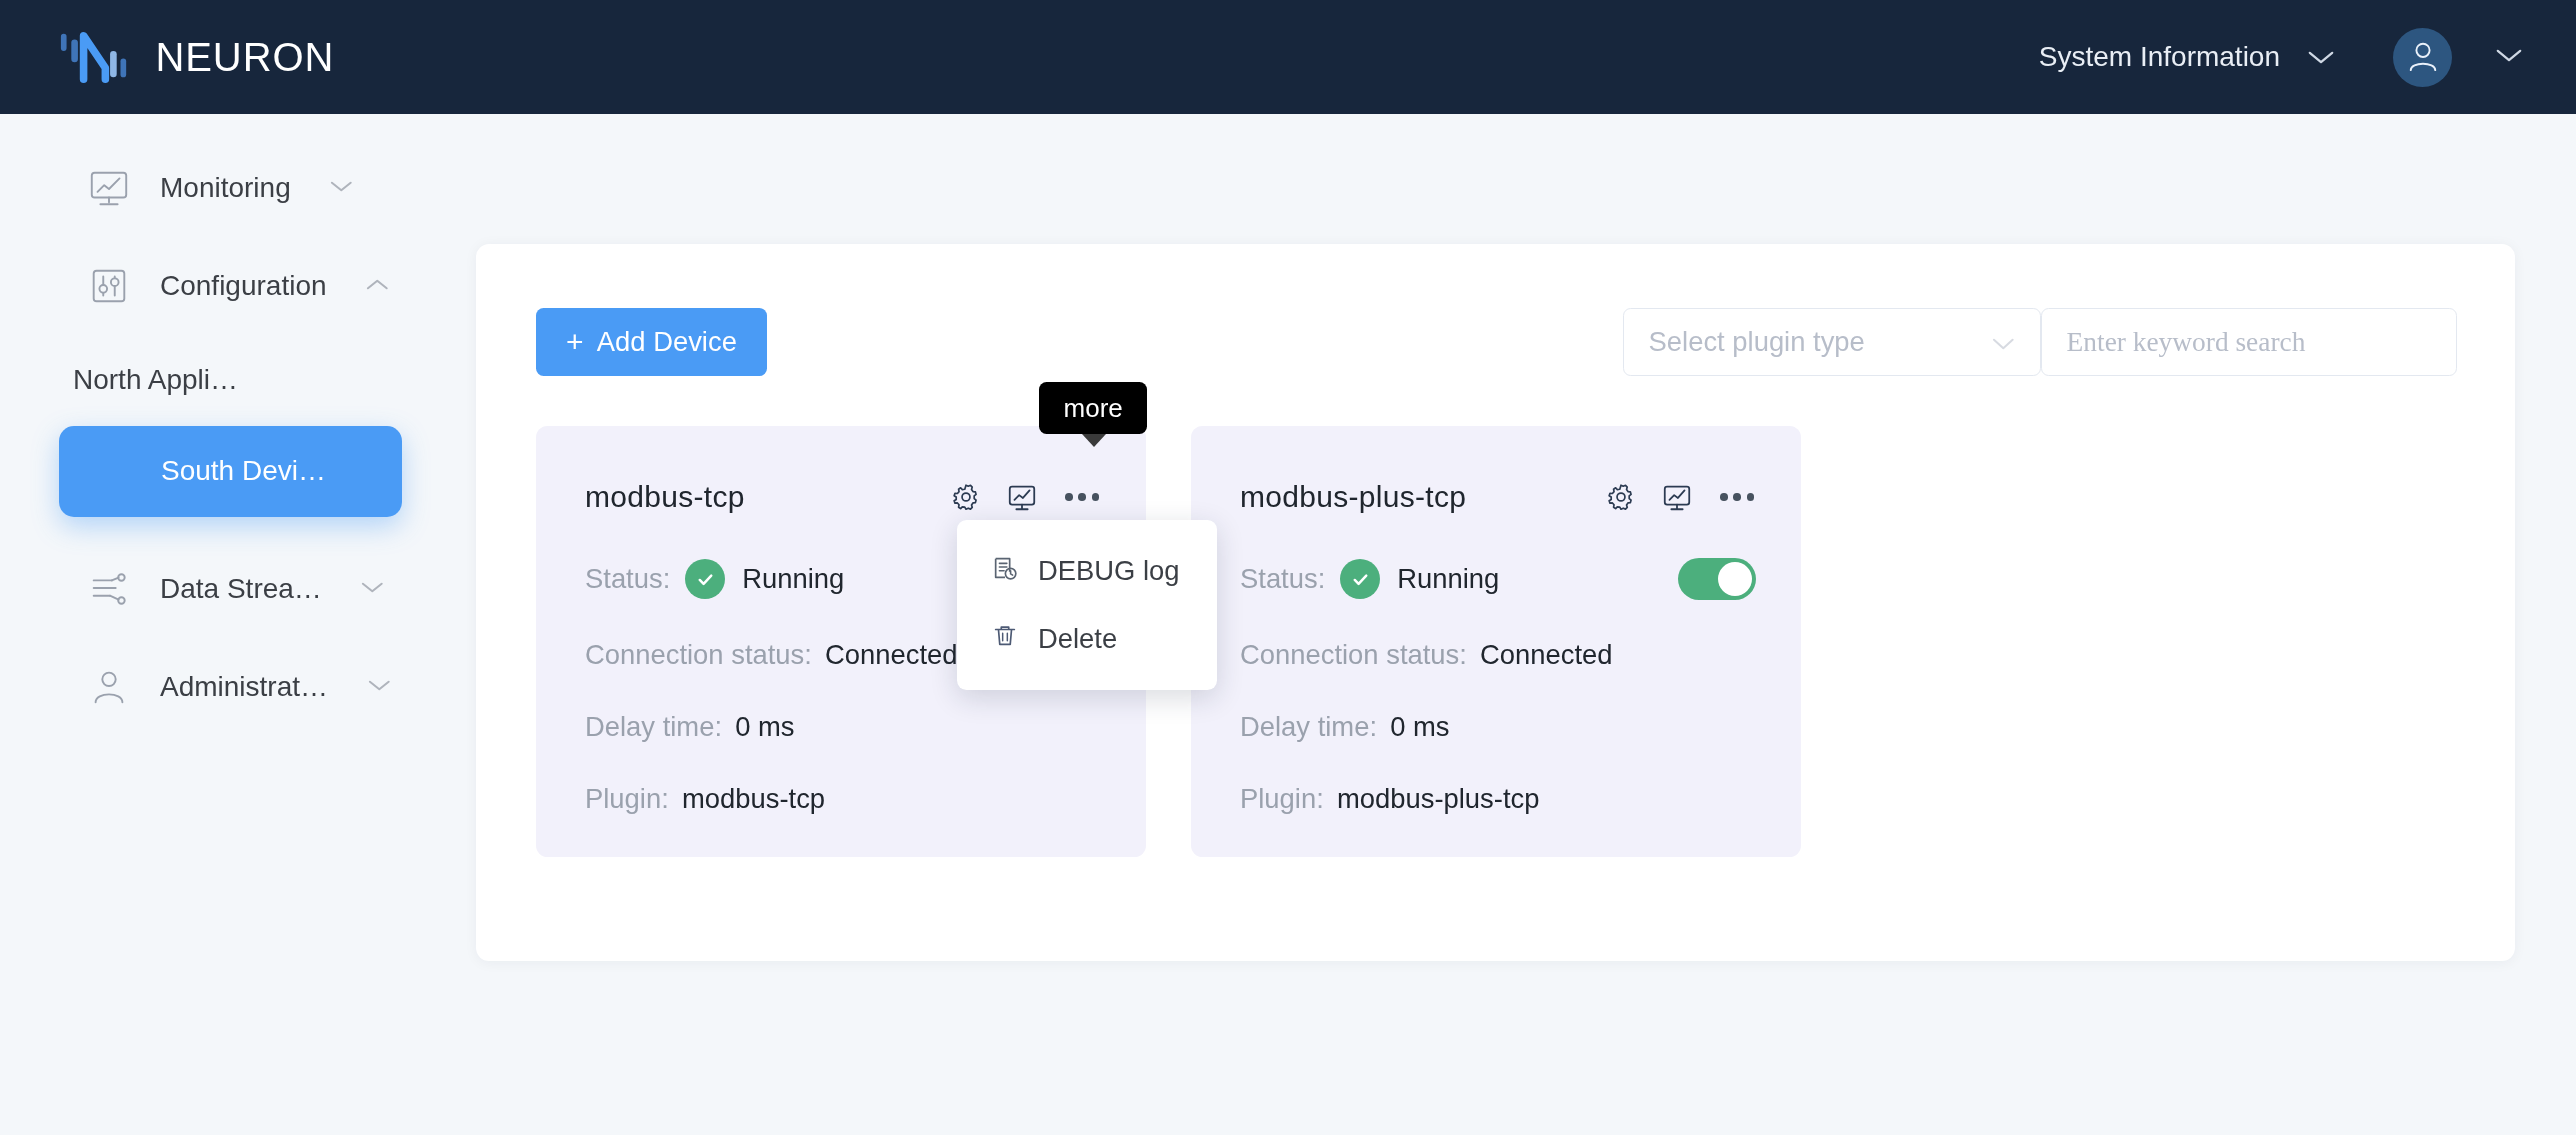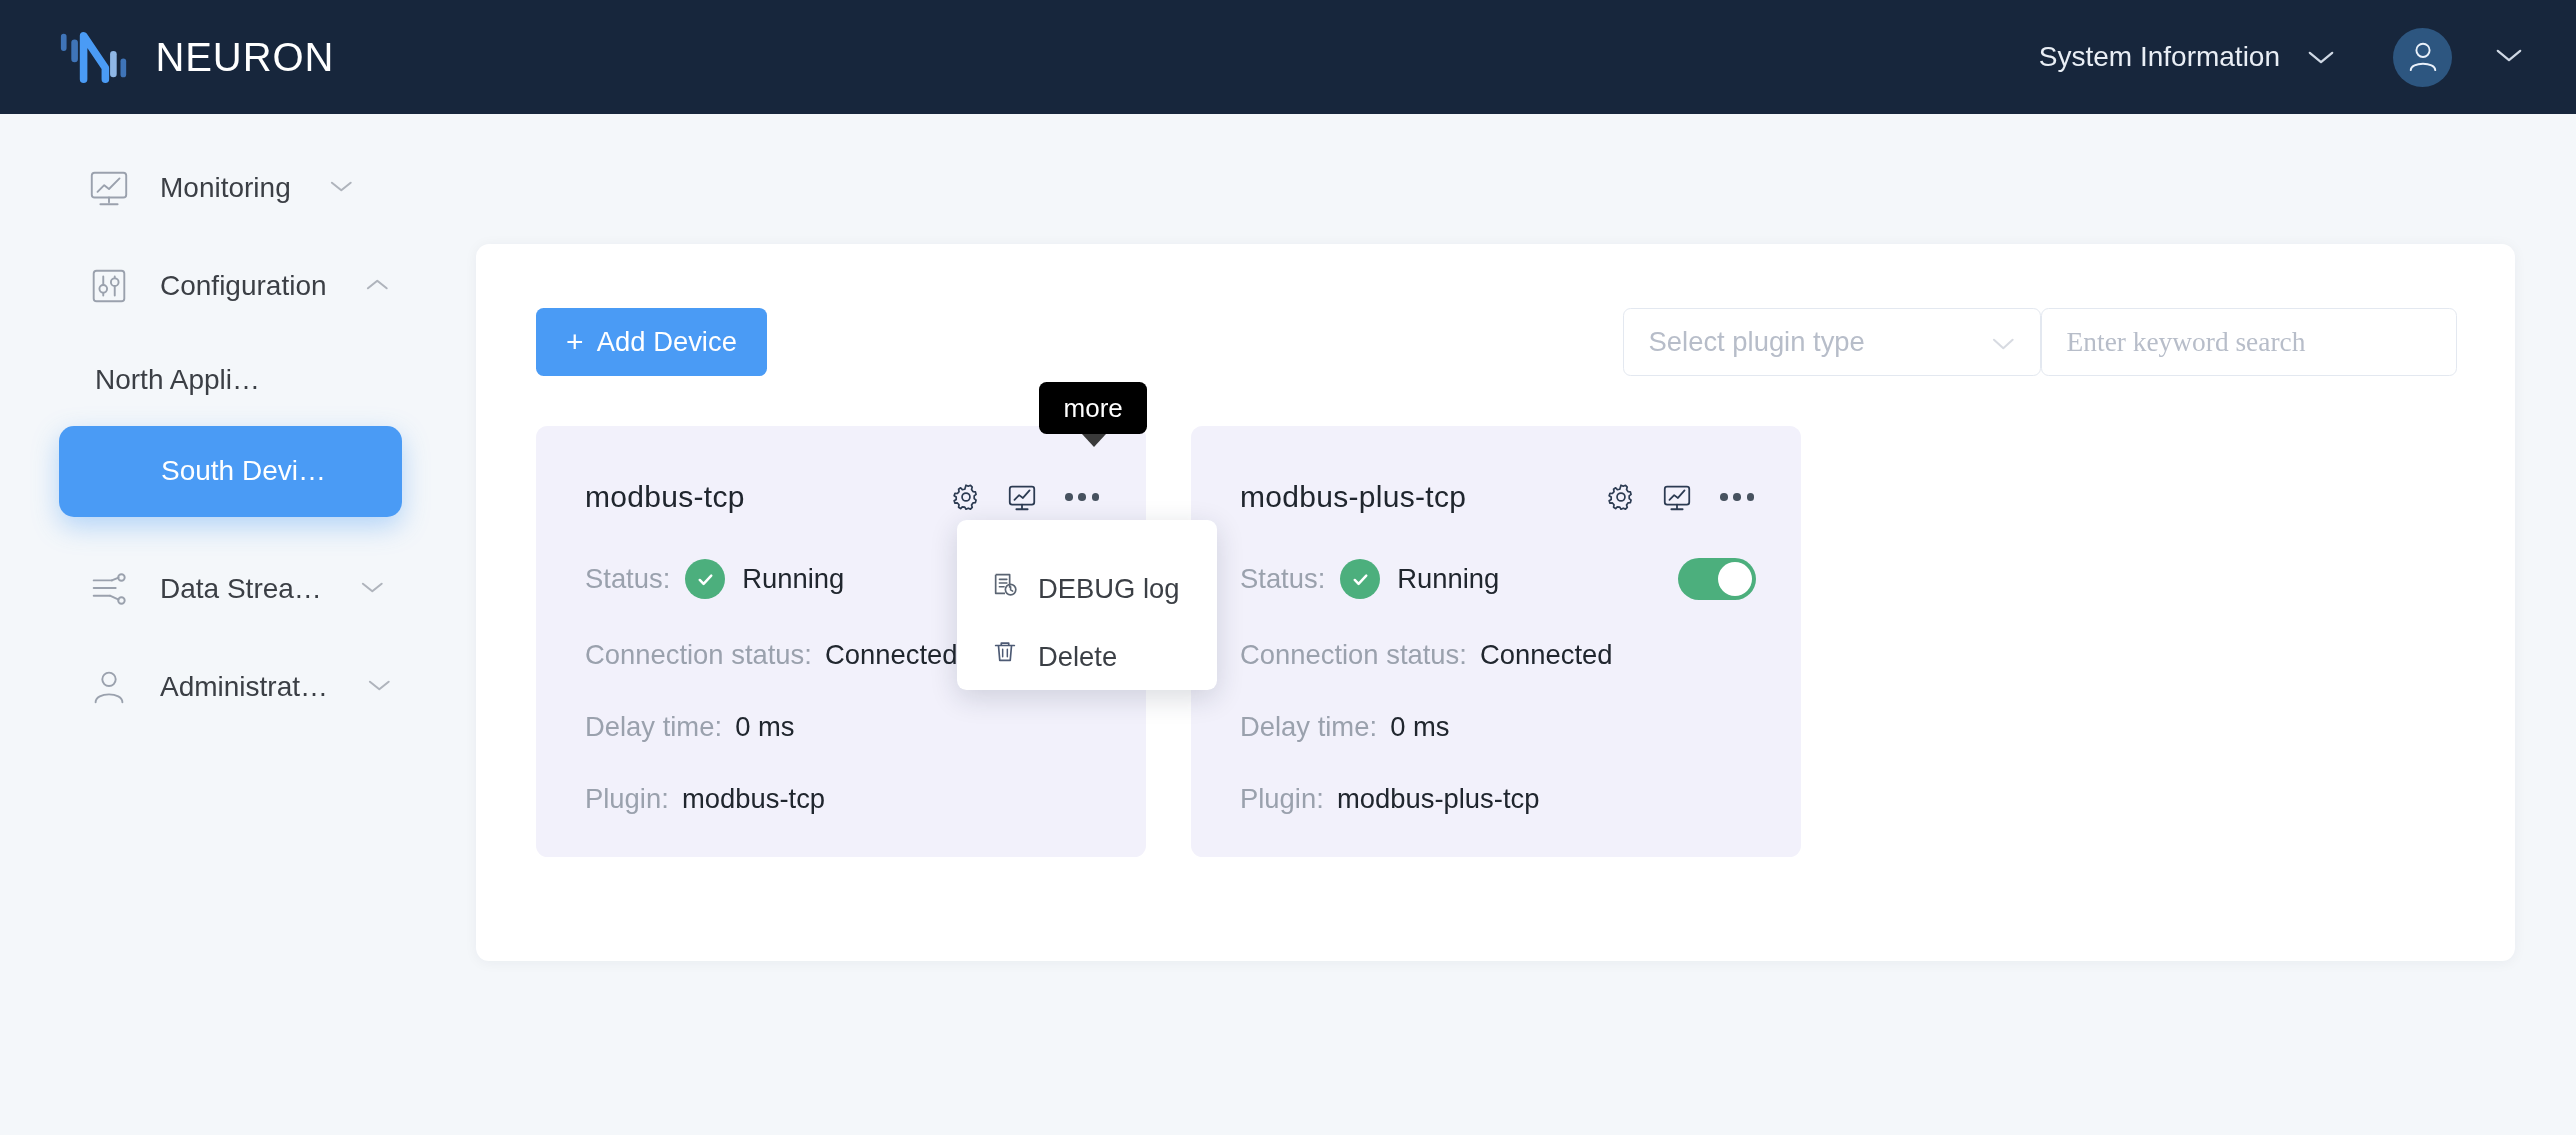--- a/index.html
+++ b/index.html
@@ -55,21 +55,21 @@
   }
   .nav-icon { width: 44px; height: 44px; flex: none; display: block; }
   .nav-label {
     font-size: 28px; color: #3b3f45; white-space: nowrap;
   }
   .nav-caret { width: 24.6px; height: 15px; margin-left: 9.5px; opacity: .65; }
 
   .sub-row {
     height: 91px;
     display: flex; align-items: center;
-    padding-left: 95px;
+    padding-left: 73px;
     font-size: 28px; color: #3b3f45;
   }
   .sub-row.active {
     margin: 0 0 0 59px;
     width: 343px; height: 91px;
     border-radius: 15px;
     background: #4a9bf5;
     color: #ffffff;
     padding-left: 102px;
     box-shadow: 0 9.5px 26.5px rgba(74,155,245,.38);
@@ -182,21 +182,21 @@
   .menu {
     position: absolute;
     left: 957px; top: 520px;
     width: 260px; height: 170px;
     background: #fff; border-radius: 9.5px;
     box-shadow: 0 7.6px 28px rgba(23,38,60,.16);
     padding: 17px 0;
     z-index: 45;
   }
   .menu-item {
-    display: flex; align-items: flex-end; gap: 19px;
+    display: flex; align-items: center; gap: 19px;
     height: 68px; padding-left: 34px;
     font-size: 27.4px; color: #3b3f45; cursor: pointer;
   }
   .menu-item svg { width: 28px; height: 28px; flex: none; }
 </style>
 </head>
 <body>
 
 <div class="topbar">
   <div class="brand">

